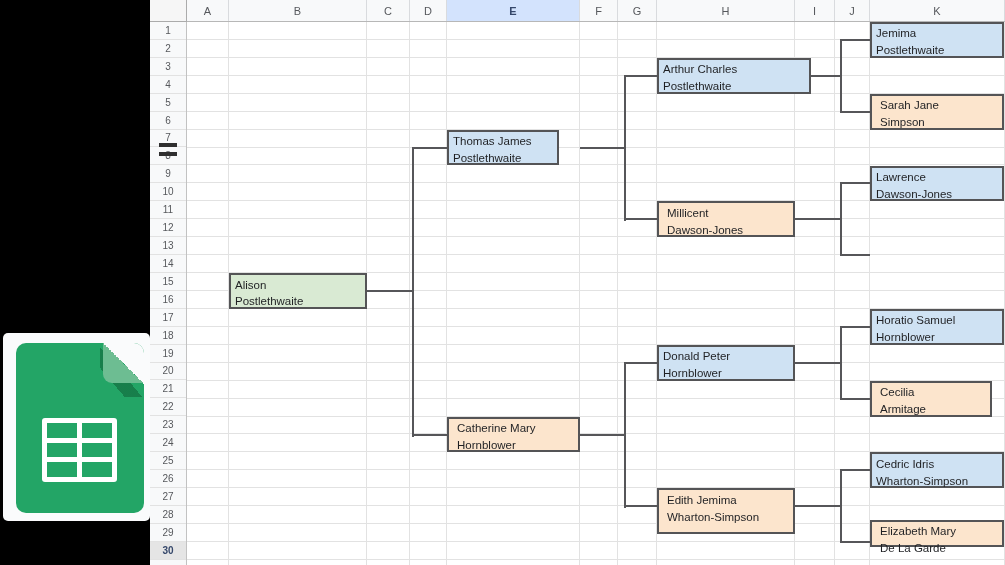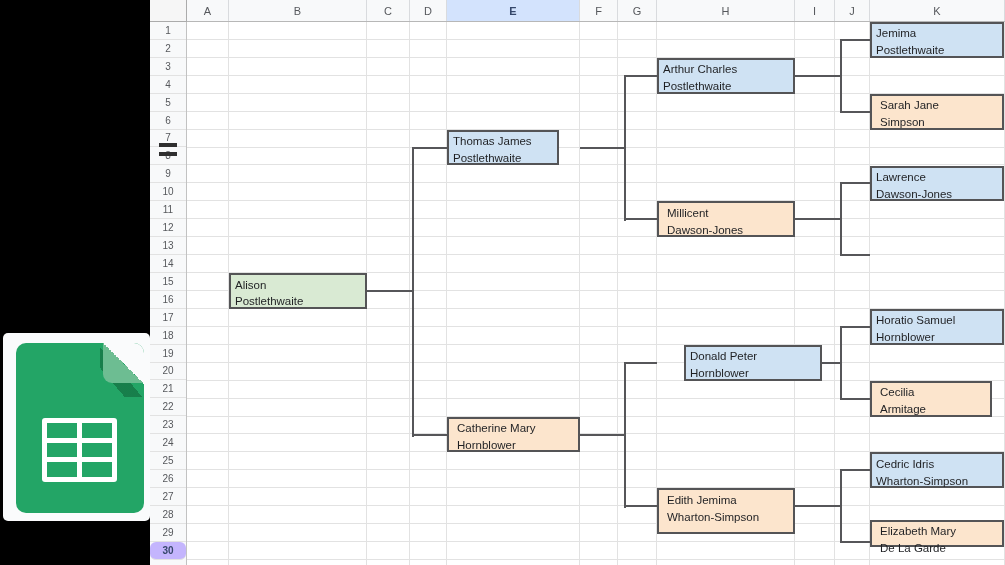--- a/index.html
+++ b/index.html
@@ -31,21 +31,21 @@
           border-bottom:1px solid #b7b7b7;box-sizing:border-box;background:#f8f9fa;}
   .ch{box-sizing:border-box;border-right:1px solid #d9dbde;height:21px;
       display:flex;align-items:center;justify-content:center;
       font-size:11px;color:#56585c;}
   .ch.active{background:#d3e3fd;color:#36486b;font-weight:bold;}
   .row-headers{position:absolute;left:0;top:22px;width:37px;bottom:0;z-index:6;
       background:#f8f9fa;border-right:1px solid #c2c2c2;box-sizing:border-box;}
   .rh{box-sizing:border-box;height:17.9333px;border-bottom:1px solid #e2e2e2;
       display:flex;align-items:center;justify-content:center;
       font-size:10px;color:#56585c;}
-  .rh.active{background:#c4b5fd;color:#36486b;font-weight:bold;border-radius:6px;}
+  .rh.active{background:#e5e5e5;color:#36486b;font-weight:bold;}
   .resize-bar{position:absolute;left:9px;width:18px;height:4px;background:#2f2f2f;z-index:7;}
   
   .grid{position:absolute;left:37px;top:22px;width:818px;height:543px;z-index:1;
         background-image:repeating-linear-gradient(to bottom,transparent 0 16.9333px,#e2e2e2 16.9333px 17.9333px);}
   .vlines{position:absolute;inset:0;display:flex;}
   .vlines div{box-sizing:border-box;border-right:1px solid #e2e2e2;height:100%;}
   
   .conn{position:absolute;background:#565659;z-index:2;}
   .node{position:absolute;box-sizing:border-box;border:2px solid #545456;z-index:3;
         font-size:11.5px;color:#1f2023;line-height:16px;padding:1px 0 0 4px;}
@@ -185,29 +185,29 @@
       <div class="ln">Postlethwaite</div>
     </div>
     <div class="node fill-blue" style="left:297px;top:129.6px;width:112px;height:35.9px">
       <div class="ln">Thomas James</div>
       <div class="ln">Postlethwaite</div>
     </div>
     <div class="node fill-orange" style="left:297px;top:416.5px;width:133px;height:35.9px">
       <div class="ln">Catherine Mary</div>
       <div class="ln">Hornblower</div>
     </div>
-    <div class="node fill-blue" style="left:507px;top:57.9px;width:138px;height:35.9px">
+    <div class="node fill-blue" style="left:507px;top:57.9px;width:154px;height:35.9px">
       <div class="ln">Arthur Charles</div>
       <div class="ln">Postlethwaite</div>
     </div>
     <div class="node fill-orange" style="left:507px;top:201.3px;width:138px;height:35.9px">
       <div class="ln">Millicent</div>
       <div class="ln">Dawson-Jones</div>
     </div>
-    <div class="node fill-blue" style="left:534px;top:344.8px;width:138px;height:35.9px">
+    <div class="node fill-blue" style="left:507px;top:344.8px;width:138px;height:35.9px">
       <div class="ln">Donald Peter</div>
       <div class="ln">Hornblower</div>
     </div>
     <div class="node fill-orange" style="left:507px;top:488.3px;width:138px;height:46px">
       <div class="ln">Edith Jemima</div>
       <div class="ln">Wharton-Simpson</div>
     </div>
     <div class="node fill-blue" style="left:720px;top:22px;width:134px;height:35.9px">
       <div class="ln">Jemima</div>
       <div class="ln">Postlethwaite</div>

